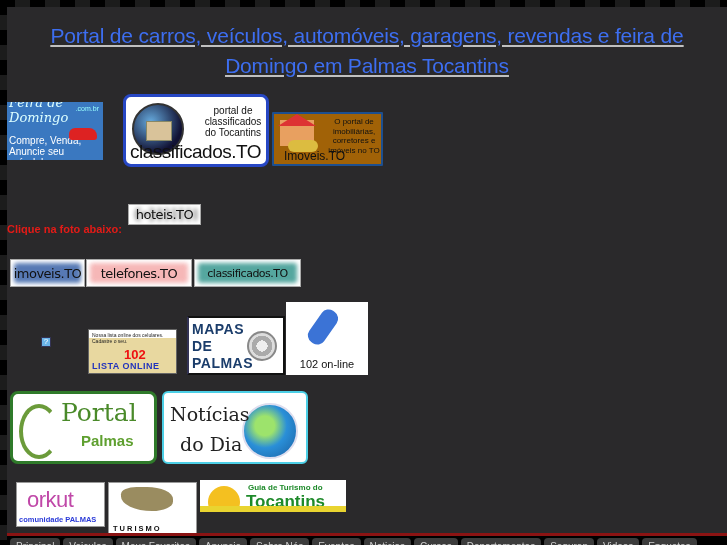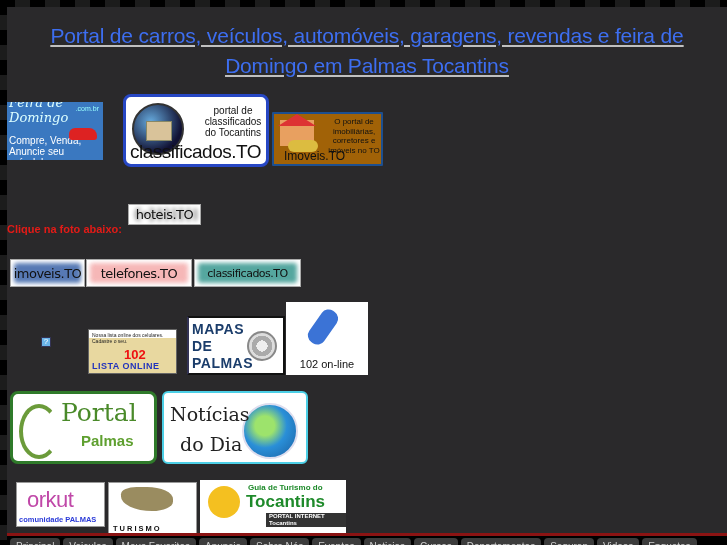--- a/index.html
+++ b/index.html
@@ -94,21 +94,21 @@
   .noticias .globe { position: absolute; right: 8px; top: 10px; width: 56px; height: 56px; border-radius: 50%; background: radial-gradient(circle at 40% 40%, #9de36c 0 22%, #2a8fd8 50%, #1a5fa0); border: 2px solid #dde; }
 
   .orkut { left: 9px; top: 475px; width: 89px; height: 45px; background: #fff; border: 1px solid #999; }
   .orkut .o { position: absolute; left: 10px; top: 4px; color: #c048a8; font-size: 22px; letter-spacing: -0.5px; }
   .orkut .c { position: absolute; bottom: 2px; left: 2px; color: #2a3ad8; font-weight: bold; font-size: 7.5px; }
 
   .turismo { left: 101px; top: 475px; width: 89px; height: 60px; background: #fff; border: 1px solid #999; }
   .turismo .map { position: absolute; left: 12px; top: 4px; width: 52px; height: 24px; background: #9a8c60; border-radius: 30% 50% 40% 60%; }
   .turismo .t { position: absolute; bottom: 2px; left: 4px; color: #111; font-weight: bold; font-size: 7.5px; letter-spacing: 2px; line-height: 7px; }
 
-  .guia { left: 193px; top: 473px; width: 146px; height: 64px; background: #fff; border-bottom: 6px solid #e9d430; }
+  .guia { left: 193px; top: 473px; width: 146px; height: 32px; background: #fff; border-bottom: 6px solid #e9d430; }
   .guia .bird { position: absolute; left: 8px; top: 6px; width: 32px; height: 32px; border-radius: 50%; background: #f4c020; }
   .guia .g1 { position: absolute; left: 48px; top: 3px; color: #1e8a2a; font-weight: bold; font-size: 8px; }
   .guia .g2 { position: absolute; left: 46px; top: 12px; color: #1e8a2a; font-weight: bold; font-size: 17px; }
   .guia .g3 { position: absolute; left: 66px; top: 33px; color: #fff; background: #333; font-size: 6px; font-weight: bold; padding: 0 3px; line-height: 7px; }
 
   .redline { position: absolute; left: 0; top: 526px; width: 720px; height: 3px; background: #8b1313; }
   .navbar { position: absolute; left: 0; top: 529px; width: 720px; height: 16px; background: #000; display: flex; gap: 3px; padding-left: 3px; }
   .tab {
     height: 16px; padding: 0 6px; background: #3c3c3c; color: #cfcfcf;
     font-size: 10px; line-height: 17px; border-radius: 4px 4px 0 0; white-space: nowrap; cursor: pointer;

